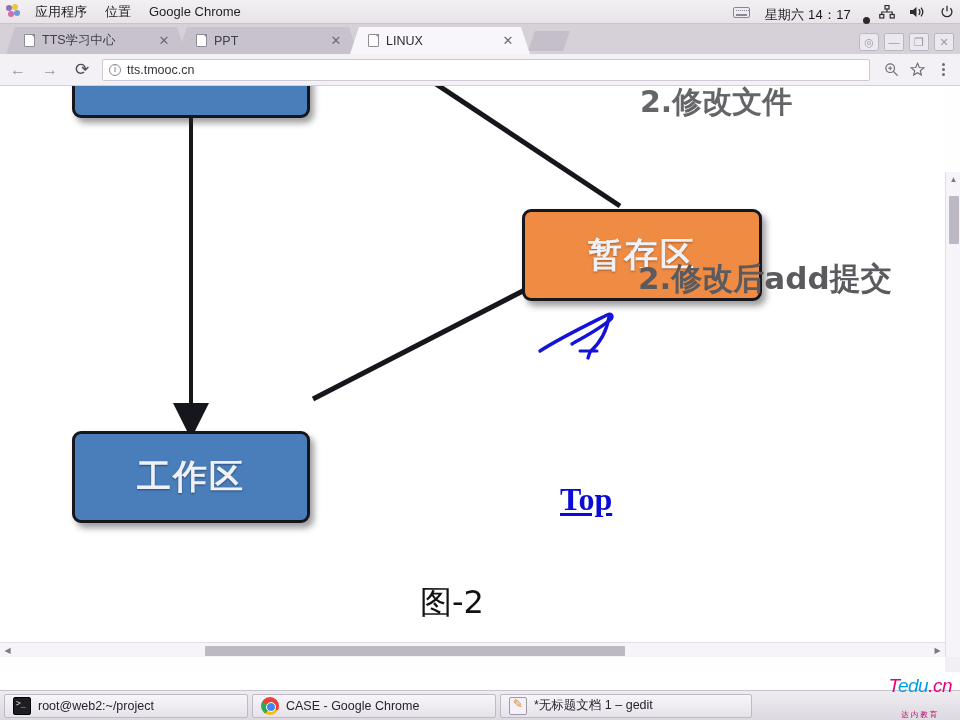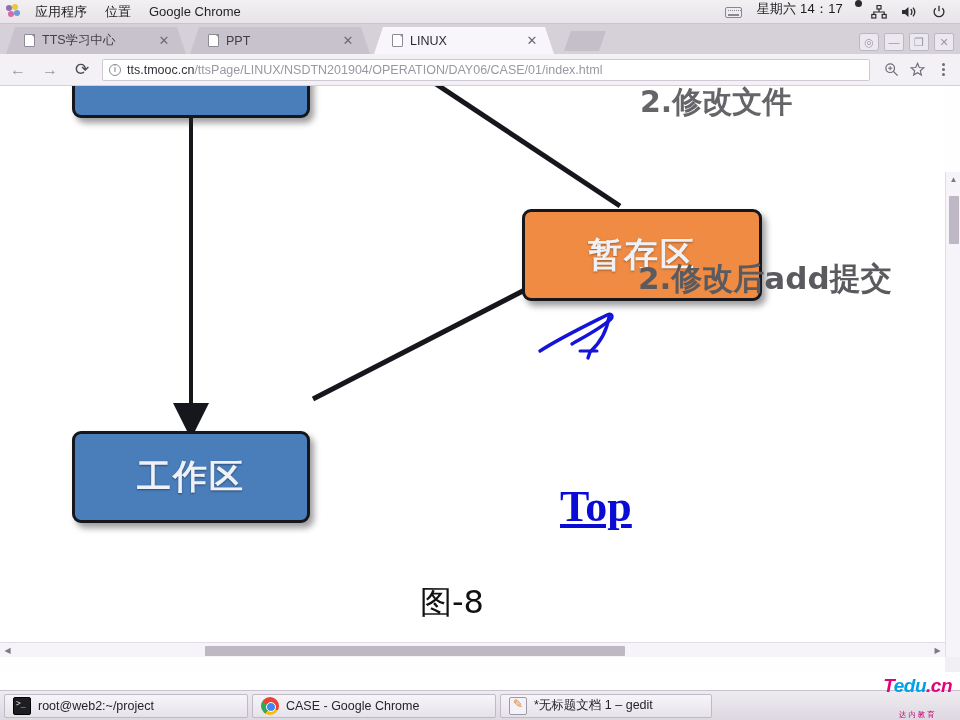--- a/index.html
+++ b/index.html
@@ -28,41 +28,41 @@
   }
   .apps-icon i:nth-child(1){ background:#8e6fb5; left:0; top:1px;}
   .apps-icon i:nth-child(2){ background:#e8c840; left:6px; top:0;}
   .apps-icon i:nth-child(3){ background:#d76aa8; left:2px; top:7px;}
   .apps-icon i:nth-child(4){ background:#6f9ad3; left:8px; top:6px;}
   .panel-item {
     font-size: 13px; color: #1f1f22; padding: 2px 9px; line-height: 24px;
     white-space: nowrap;
   }
   .panel-right {
-    position:absolute; right:8px; top:0; height:24px;
-    display:flex; align-items:flex-start; gap:4px;
+    position:absolute; right:0; top:0; height:24px;
+    display:flex; align-items:flex-end; gap:4px;
   }
   .tray-ico { width:26px; height:24px; display:flex; align-items:center; justify-content:center; }
   .tray-clock { font-size:13px; color:#1c1c1f; padding:0 6px; white-space:nowrap; letter-spacing:.2px;}
   .dot-rec { width:7px;height:7px;border-radius:50%;background:#2b2b2b; margin-left:2px;}
 
   
   .kbd { width:17px;height:11px;border:1.4px solid #8b8792;border-radius:2px; position:relative; background:#efecf1;}
   .kbd::after{content:"";position:absolute;left:2px;top:6px;width:11px;height:2px;background:#8b8792;}
   .kbd::before{content:"";position:absolute;left:2px;top:2px;width:13px;height:2px;border-top:1.5px dotted #8b8792;}
   
   .net svg{display:block}
   .vol svg{display:block}
   .pwr svg{display:block}
 
   
   .chrome-tabstrip {
     position:absolute; left:0; top:24px; width:960px; height:30px;
     background:#d6d1d9;
-    display:flex; align-items:flex-end;gap:12px;
+    display:flex; align-items:flex-end;
   }
   .tab {
     position:relative; height:27px; width:180px;
     display:flex; align-items:center;
     background:#c8c2cc;
     margin-left:-8px;
     clip-path: polygon(9px 0, 171px 0, 180px 27px, 0 27px);
     font-size:12.5px; color:#40404a;
   }
   .tab:first-child{ margin-left:6px; }
@@ -155,21 +155,21 @@
   }
   .anno-text{
     position:absolute; left:638px; top:172px;
     font-size:31px; font-weight:bold; color:#5a5a5f;
     font-family:"DejaVu Sans","Liberation Sans",sans-serif;
     white-space:nowrap; filter: blur(.3px);
   }
   .top-link{
     position:absolute; left:560px; top:395px;
     font-family:"Liberation Serif","DejaVu Serif",serif;
-    font-size:44px; font-weight:bold; color:#0b0bd6;
+    font-size:32px; font-weight:bold; color:#0b0bd6;
     text-decoration:underline; text-underline-offset:3px;
   }
   .fig-cap{
     position:absolute; left:420px; top:495px;
     font-size:32px; color:#111;
     font-family:"DejaVu Sans","Liberation Sans",sans-serif;
   }
 
   
   .vscroll{
@@ -196,33 +196,33 @@
   }
   .task{
     height:24px; margin:0 2px; display:flex; align-items:center;
     border:1px solid #bfbac6; border-radius:2px;
     background:linear-gradient(#f7f5f9,#e6e2ea);
     font-size:12.5px; color:#25252b; padding:0 8px;
     white-space:nowrap; overflow:hidden;
   }
   #task-0{ width:244px; margin-left:4px;}
   #task-1{ width:244px;}
-  #task-2{ width:212px;}
+  #task-2{ width:252px;}
   .task .tico{ width:18px;height:18px;margin-right:7px;flex:0 0 auto; position:relative;}
   .ico-term{ background:#1e1e22; border:1px solid #000; border-radius:2px;}
   .ico-term::after{ content:">_"; position:absolute; left:2px; top:1px; color:#d8d8d8; font-size:8px; font-family:"DejaVu Sans Mono",monospace;}
   .ico-chrome{ border-radius:50%; background:conic-gradient(#ea4335 0 33%, #fbbc05 33% 58%, #34a853 58% 83%, #ea4335 83% 100%); }
   .ico-chrome::after{ content:""; position:absolute; left:5px; top:5px; width:8px;height:8px;border-radius:50%;background:#4285f4;border:1.5px solid #fff;}
   .ico-gedit{ background:#f4f2f6;border:1px solid #9d99a5;border-radius:2px;}
   .ico-gedit::after{ content:"✎"; position:absolute;left:3px;top:-1px;font-size:12px;color:#d9822b;}
   .tedu{
     position:absolute; right:8px; bottom:2px; display:flex;flex-direction:column;align-items:center;
     line-height:1;
   }
-  .tedu .t1{ font-size:19px; font-weight:bold; font-style:italic; letter-spacing:-.5px;text-align:right;}
+  .tedu .t1{ font-size:19px; font-weight:normal; font-style:italic; letter-spacing:-.5px;text-align:right;}
   .tedu .t1 .a{ color:#e3007f;} .tedu .t1 .b{ color:#00a0e9;}
   .tedu .t2{ font-size:7.5px; color:#c7006d; letter-spacing:2px; margin-top:16px;}
 </style>
 </head>
 <body>
 
 <div id="screen">
 
   <div class="gnome-panel">
     <div class="panel-left">
@@ -292,21 +292,20 @@
     </div>
   </div>
 
   <div class="chrome-toolbar">
     <div class="navbtn">←</div>
     <div class="navbtn">→</div>
     <div class="navbtn reload">⟳</div>
     <div class="omnibox">
       <span class="info">i</span>
       <span class="url-strong">tts.tmooc.cn</span>
-      <span>/ttsPage/LINUX/NSDTN201904/OPERATION/DAY06/CASE/01/index.html</span>
     </div>
     <div class="tb-right">
       <div class="tbi">
         <svg width="15" height="15" viewBox="0 0 16 16">
           <circle cx="6.6" cy="6.6" r="4.6" fill="none" stroke="#6f6b77" stroke-width="1.3"></circle>
           <line x1="10" y1="10" x2="14.5" y2="14.5" stroke="#6f6b77" stroke-width="1.4"></line>
           <line x1="4.4" y1="6.6" x2="8.8" y2="6.6" stroke="#6f6b77" stroke-width="1.1"></line>
           <line x1="6.6" y1="4.4" x2="6.6" y2="8.8" stroke="#6f6b77" stroke-width="1.1"></line>
         </svg>
       </div>
@@ -353,21 +352,21 @@
       <div class="node blue" id="node-work">
         <span>工作区</span>
       </div>
       <div class="node orange" id="node-stage">
         <span>暂存区</span>
       </div>
 
       <div class="cut-text">2.修改文件</div>
       <div class="anno-text">2.修改后add提交</div>
       <div class="top-link">Top</div>
-      <div class="fig-cap">图-8</div>
+      <div class="fig-cap">图-2</div>
 
       <div class="hscroll">
         <div class="arrow l">◀</div>
         <div class="hthumb"></div>
         <div class="arrow r">▶</div>
       </div>
     </div>
 
     <div class="vscroll">
       <div class="arrow">▲</div>

